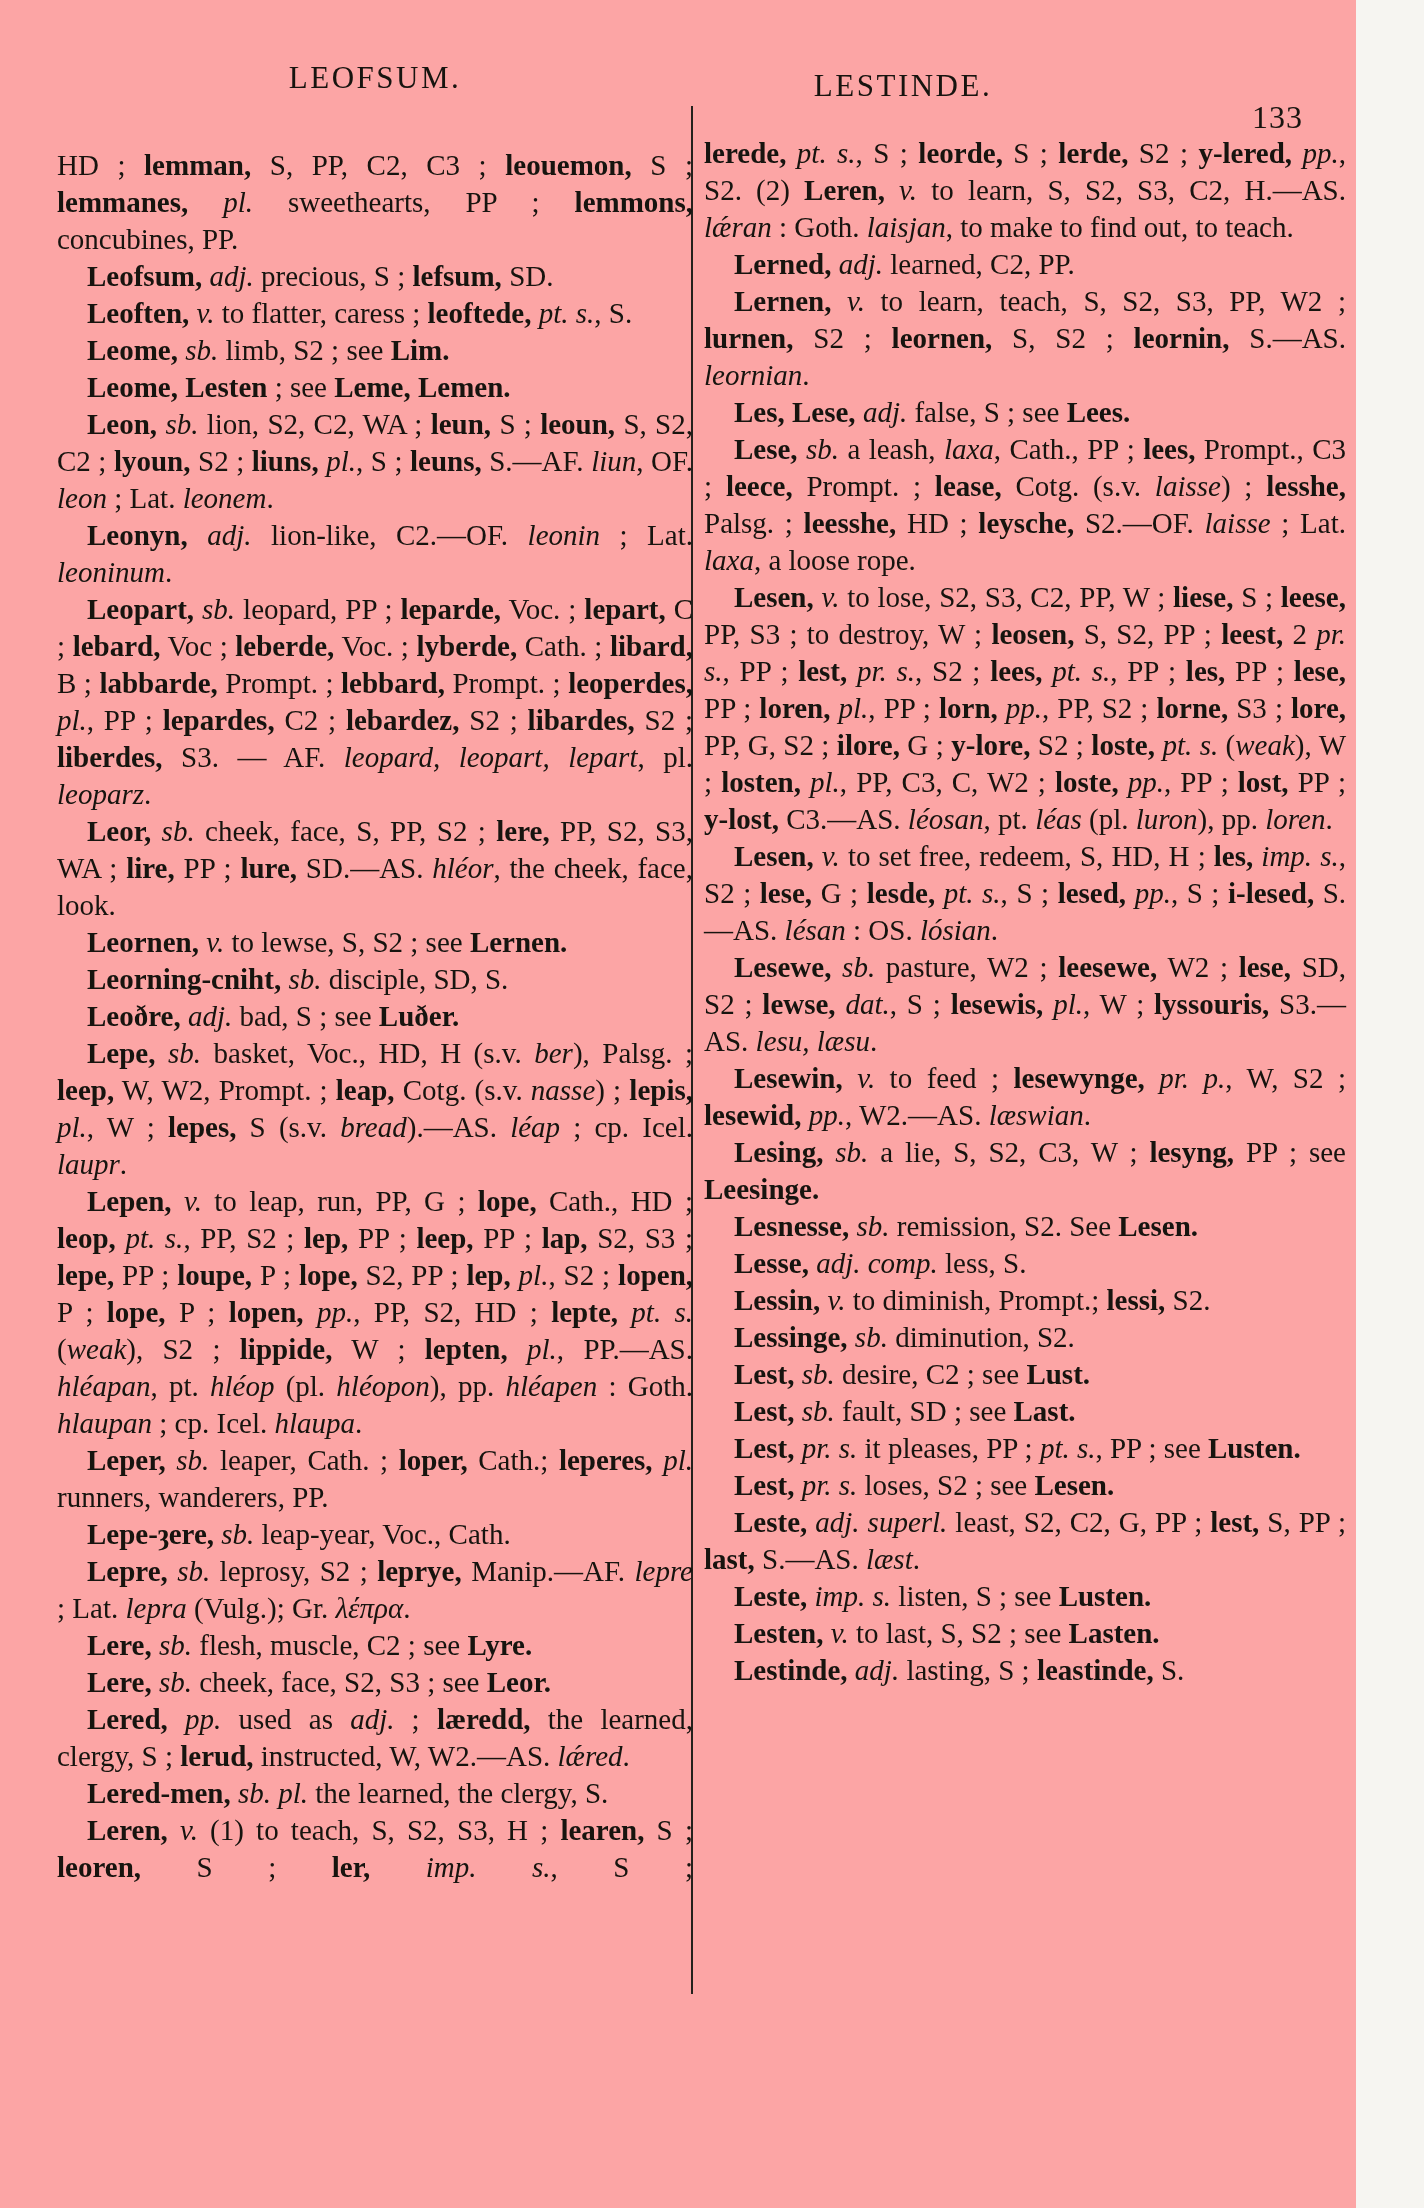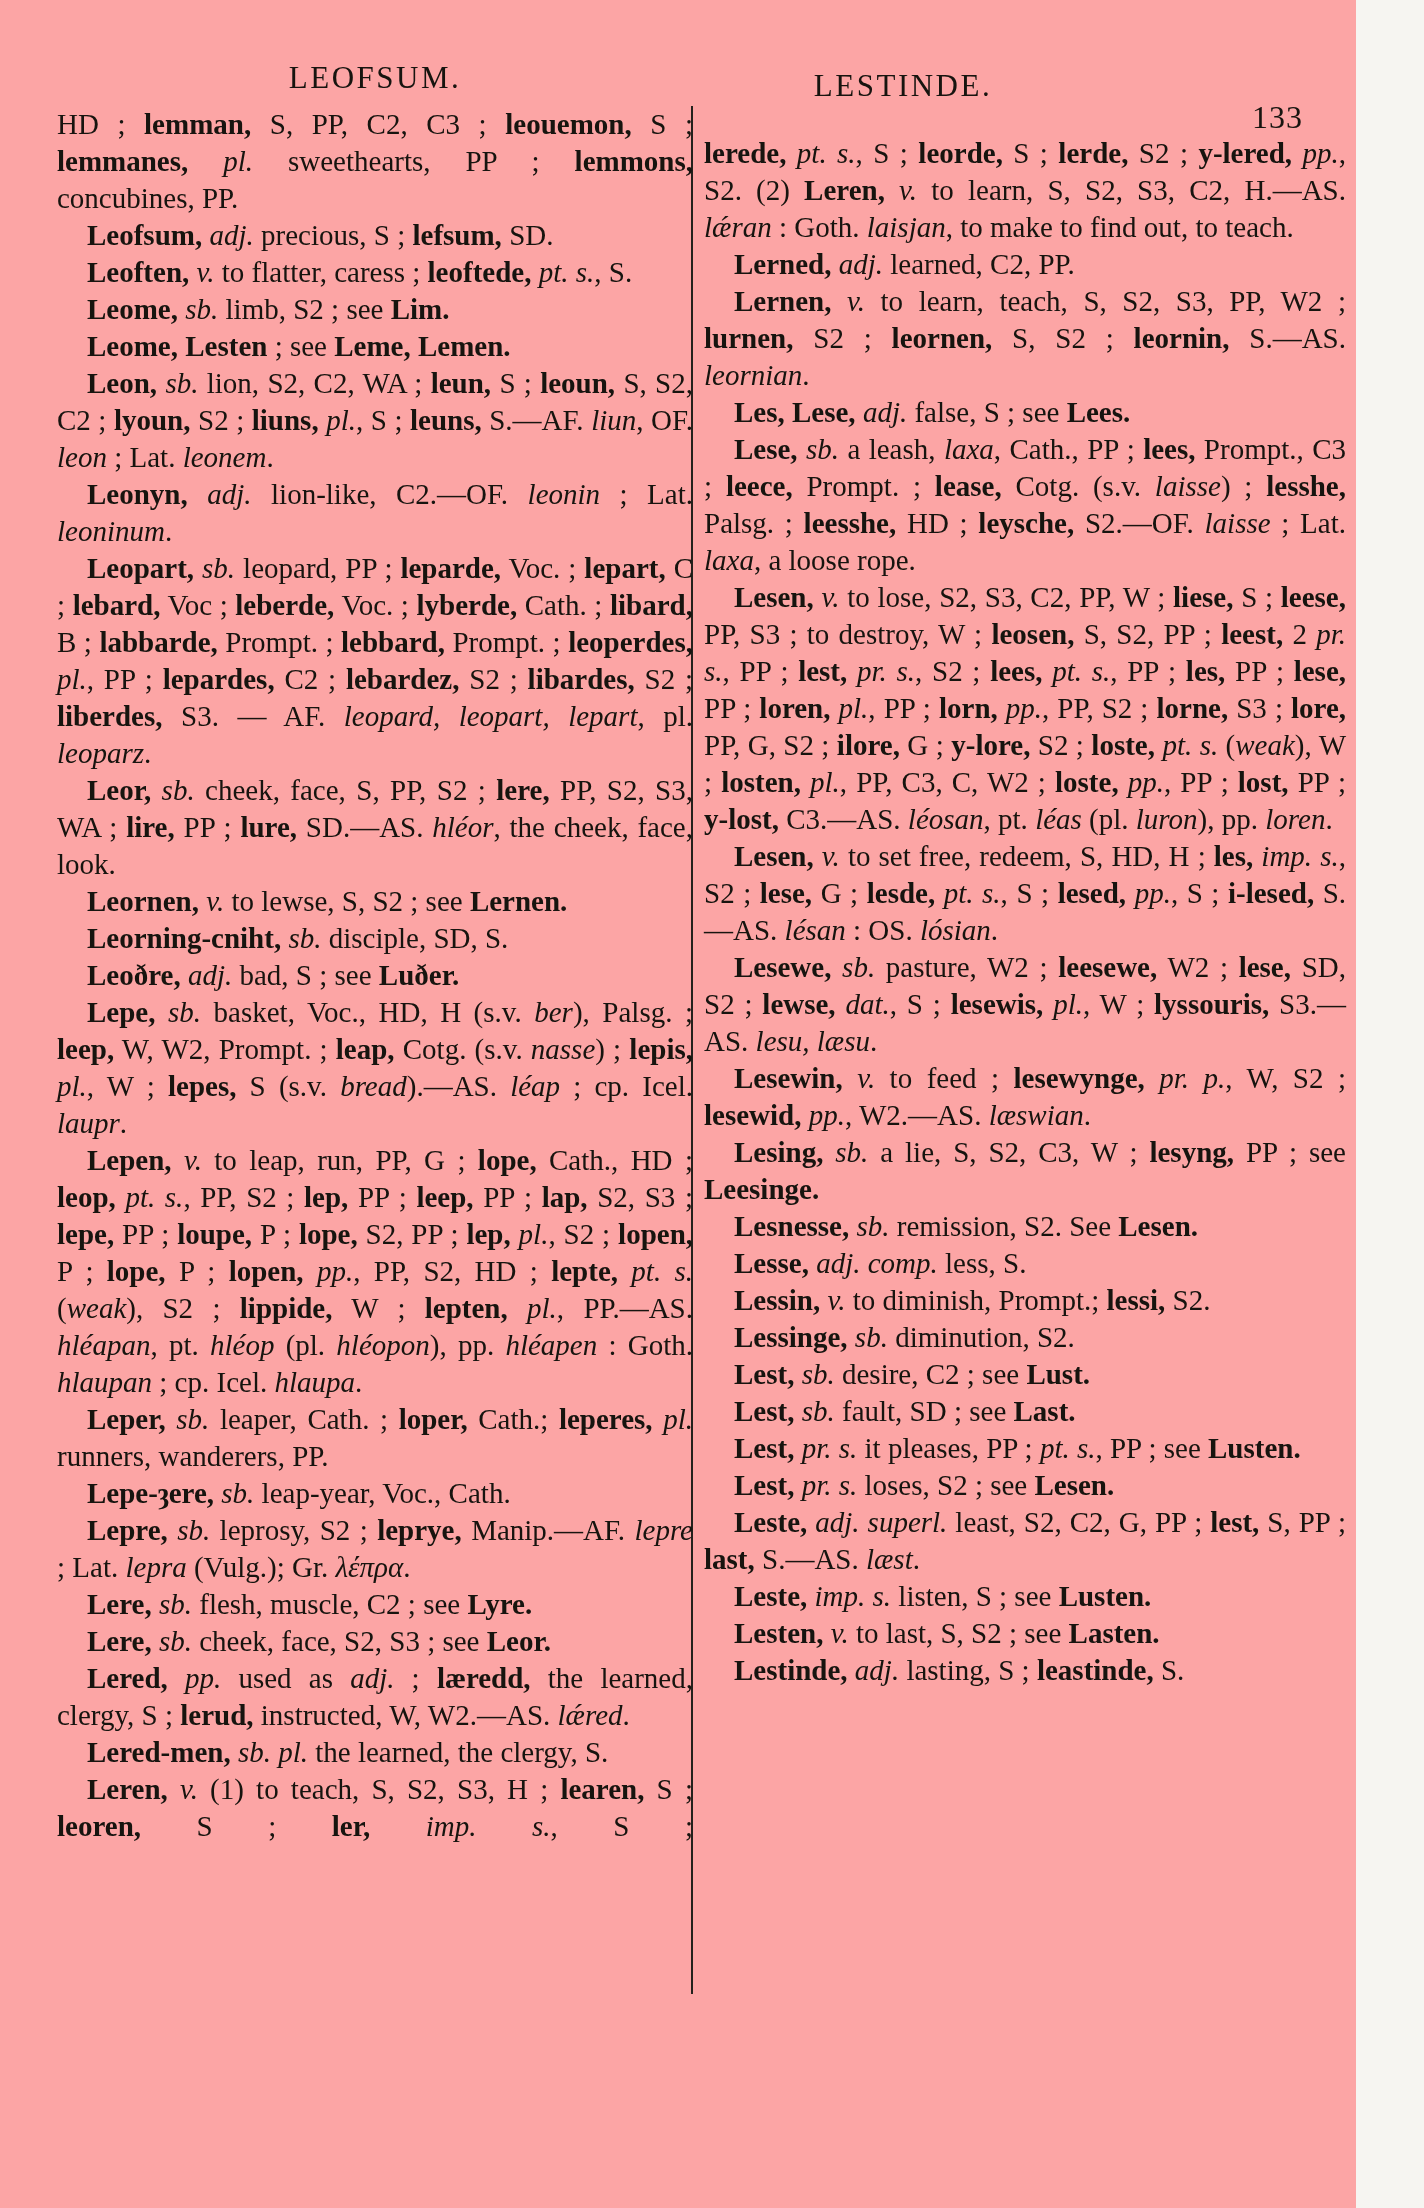--- a/index.html
+++ b/index.html
@@ -27,21 +27,21 @@
   }
   .divider {
     position:absolute; left:691px; top:106px; width:2px; height:1888px;
     background:#24211c;
   }
   .col {
     position:absolute; top:106px;
     font-size:29px; line-height:37px;
     text-align:justify;
   }
-  .col-left  { left:57px;  width:636px; }
+  .col-left  { left:57px;  width:636px;margin-top:41px; }
   .col-right { left:704px; width:642px;margin-top:29px; }
   .entry { margin:0; padding:0; text-indent:30px; }
   .entry.cont { text-indent:0; }
   .entry.flush-last { text-align-last:justify; }
   .seg-b { font-weight:bold; }
   .seg-i { font-style:italic; }
   .seg-r { }
 </style>
 </head>
 <body>

